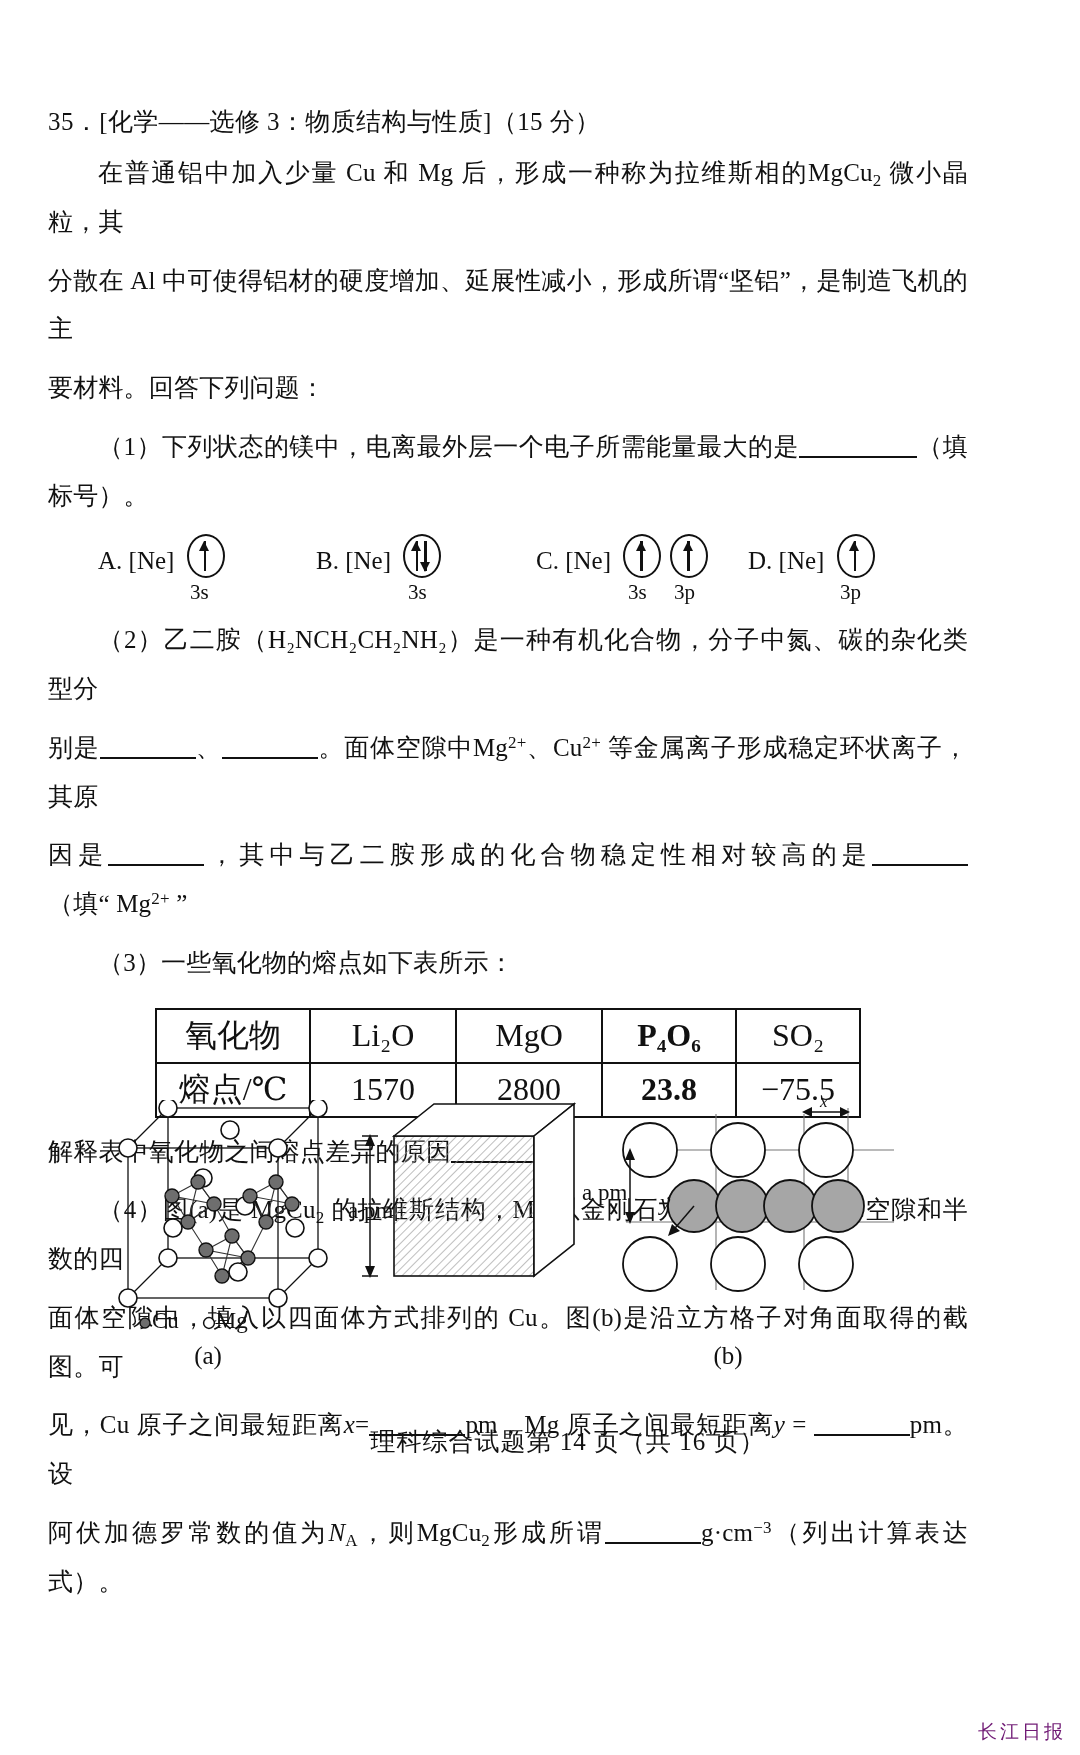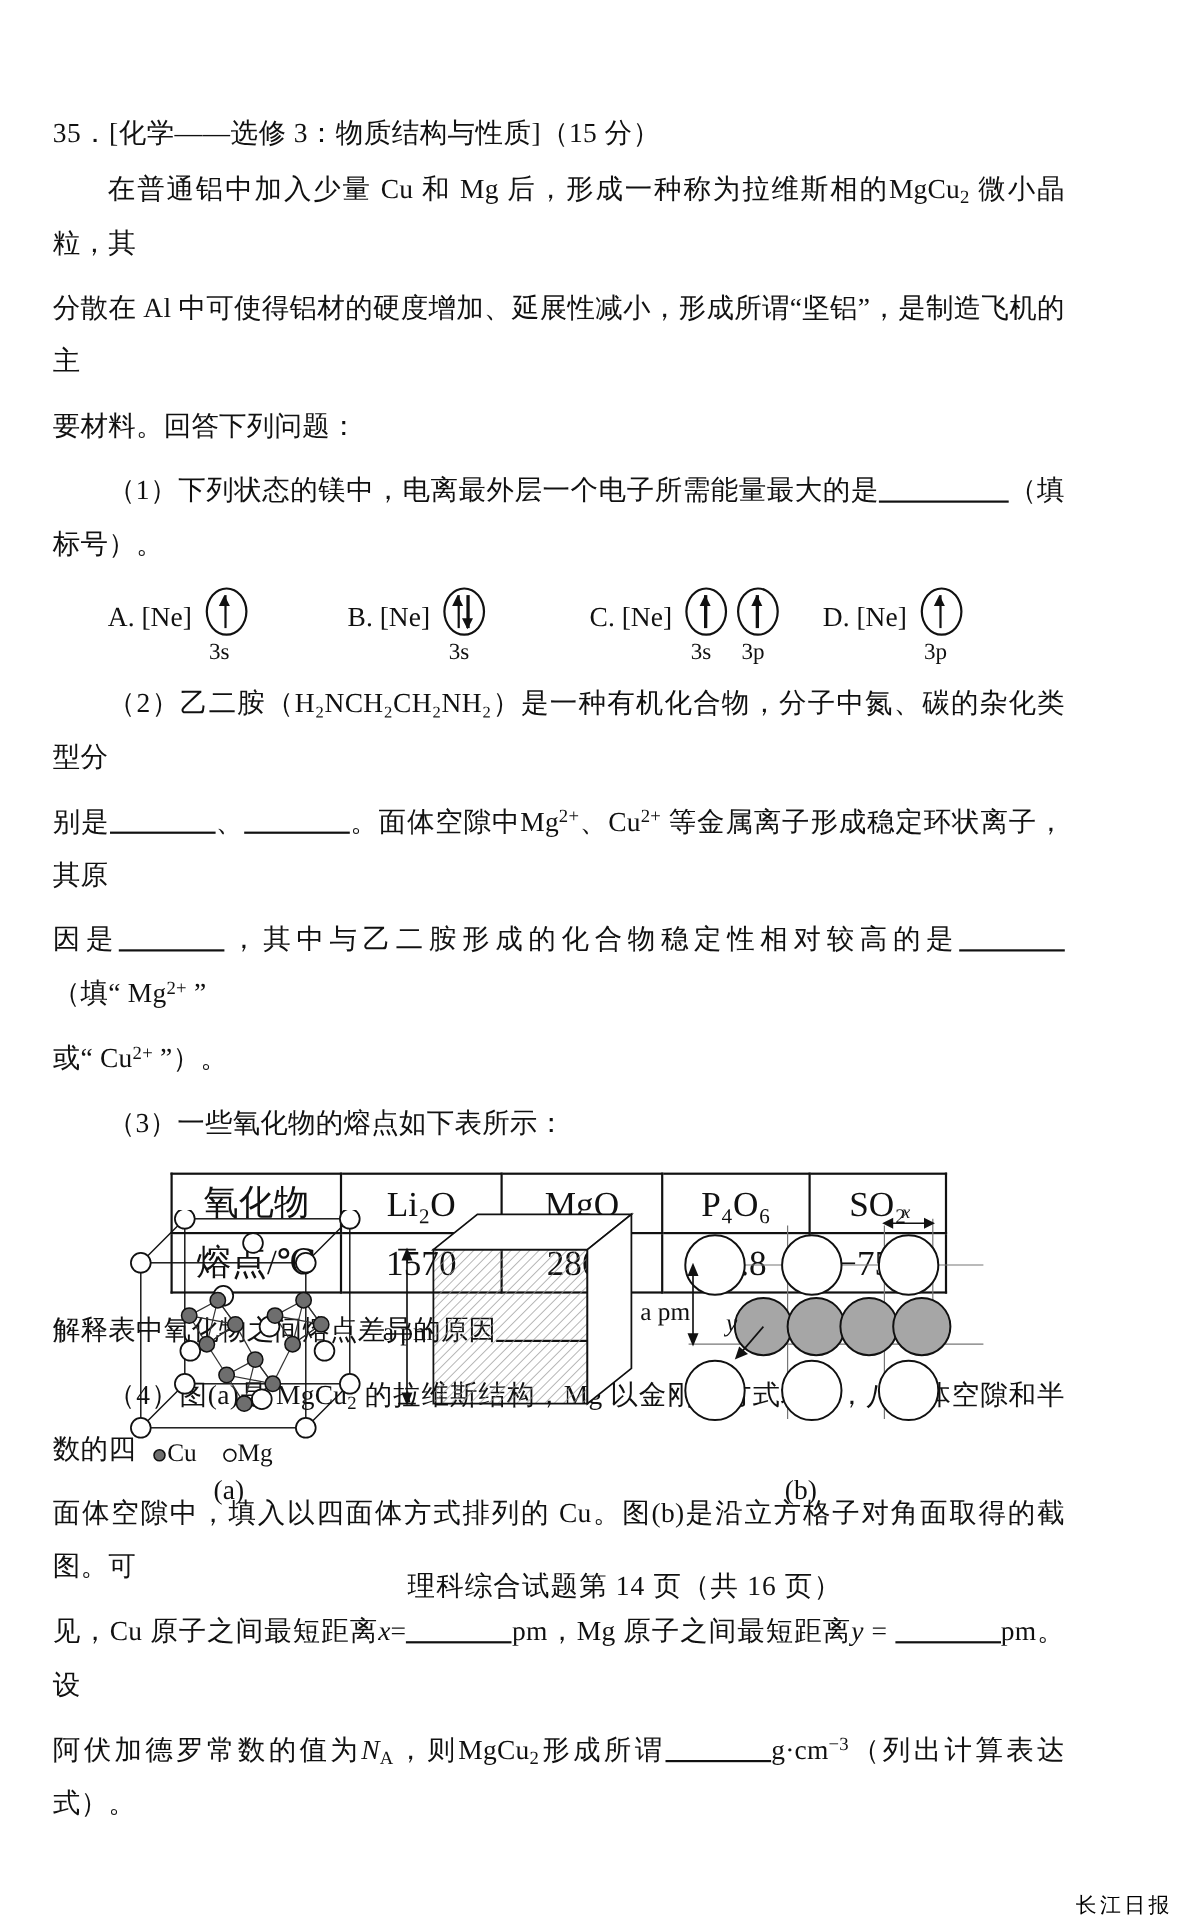--- a/index.html
+++ b/index.html
@@ -106,21 +106,21 @@
   table.melt td{
     border:2px solid #111;
     height:52px;
     text-align:center;
     vertical-align:middle;
     padding:0 6px;
   }
   table.melt td.c0{width:140px;}
   table.melt td.c1{width:132px;}
   table.melt td.c2{width:132px;}
-  table.melt td.c3{width:120px;}
+  table.melt td.c3{width:120px;font-weight:bold;}
   table.melt td.c4{width:110px;}
   
   .figs{
     position:absolute;
     left:48px;
     top:1090px;
     width:984px;
     height:240px;
   }
   .figcap{
@@ -134,21 +134,21 @@
     left:0;top:1425px;width:1080px;
     text-align:center;
     font-size:25px;
     letter-spacing:1px;
     padding-left:28px;
   }
   .watermark{
     position:absolute;
     right:14px;bottom:10px;
     font-size:19px;
-    color:#000000;
+    color:#701a75;
     letter-spacing:3px;
     font-family:"Liberation Serif",serif;
   }
 </style>
 </head>
 <body>
 
 <div class="page">
 
   <div class="content">
@@ -221,23 +221,20 @@
     </div>
 
     <div class="para indent">
       <span>（2）乙二胺（</span><span>H₂NCH₂CH₂NH₂</span><span>）是一种有机化合物，分子中氮、碳的杂化类型分</span>
     </div>
     <div class="para">
       <span>别是</span><span class="blank b-md"></span><span>、</span><span class="blank b-md"></span><span>。面体空隙中</span><span>Mg</span><sup>2+</sup><span>、</span><span>Cu</span><sup>2+</sup><span> 等金属离子形成稳定环状离子，其原</span>
     </div>
     <div class="para">
       <span>因是</span><span class="blank b-md"></span><span>，其中与乙二胺形成的化合物稳定性相对较高的是</span><span class="blank b-md"></span><span>（填“</span>&nbsp;<span>Mg</span><sup>2+</sup>&nbsp;<span>”</span>
-    </div>
-    <div class="para">
-      <span>或“</span>&nbsp;<span>Cu</span><sup>2+</sup>&nbsp;<span>”）。</span>
     </div>
 
     <div class="para indent">（3）一些氧化物的熔点如下表所示：</div>
 
     <div class="tbl-wrap">
       <table class="melt">
         <tbody>
             <tr>
           <td class="c0">氧化物</td>
           <td class="c1">Li₂O</td>

